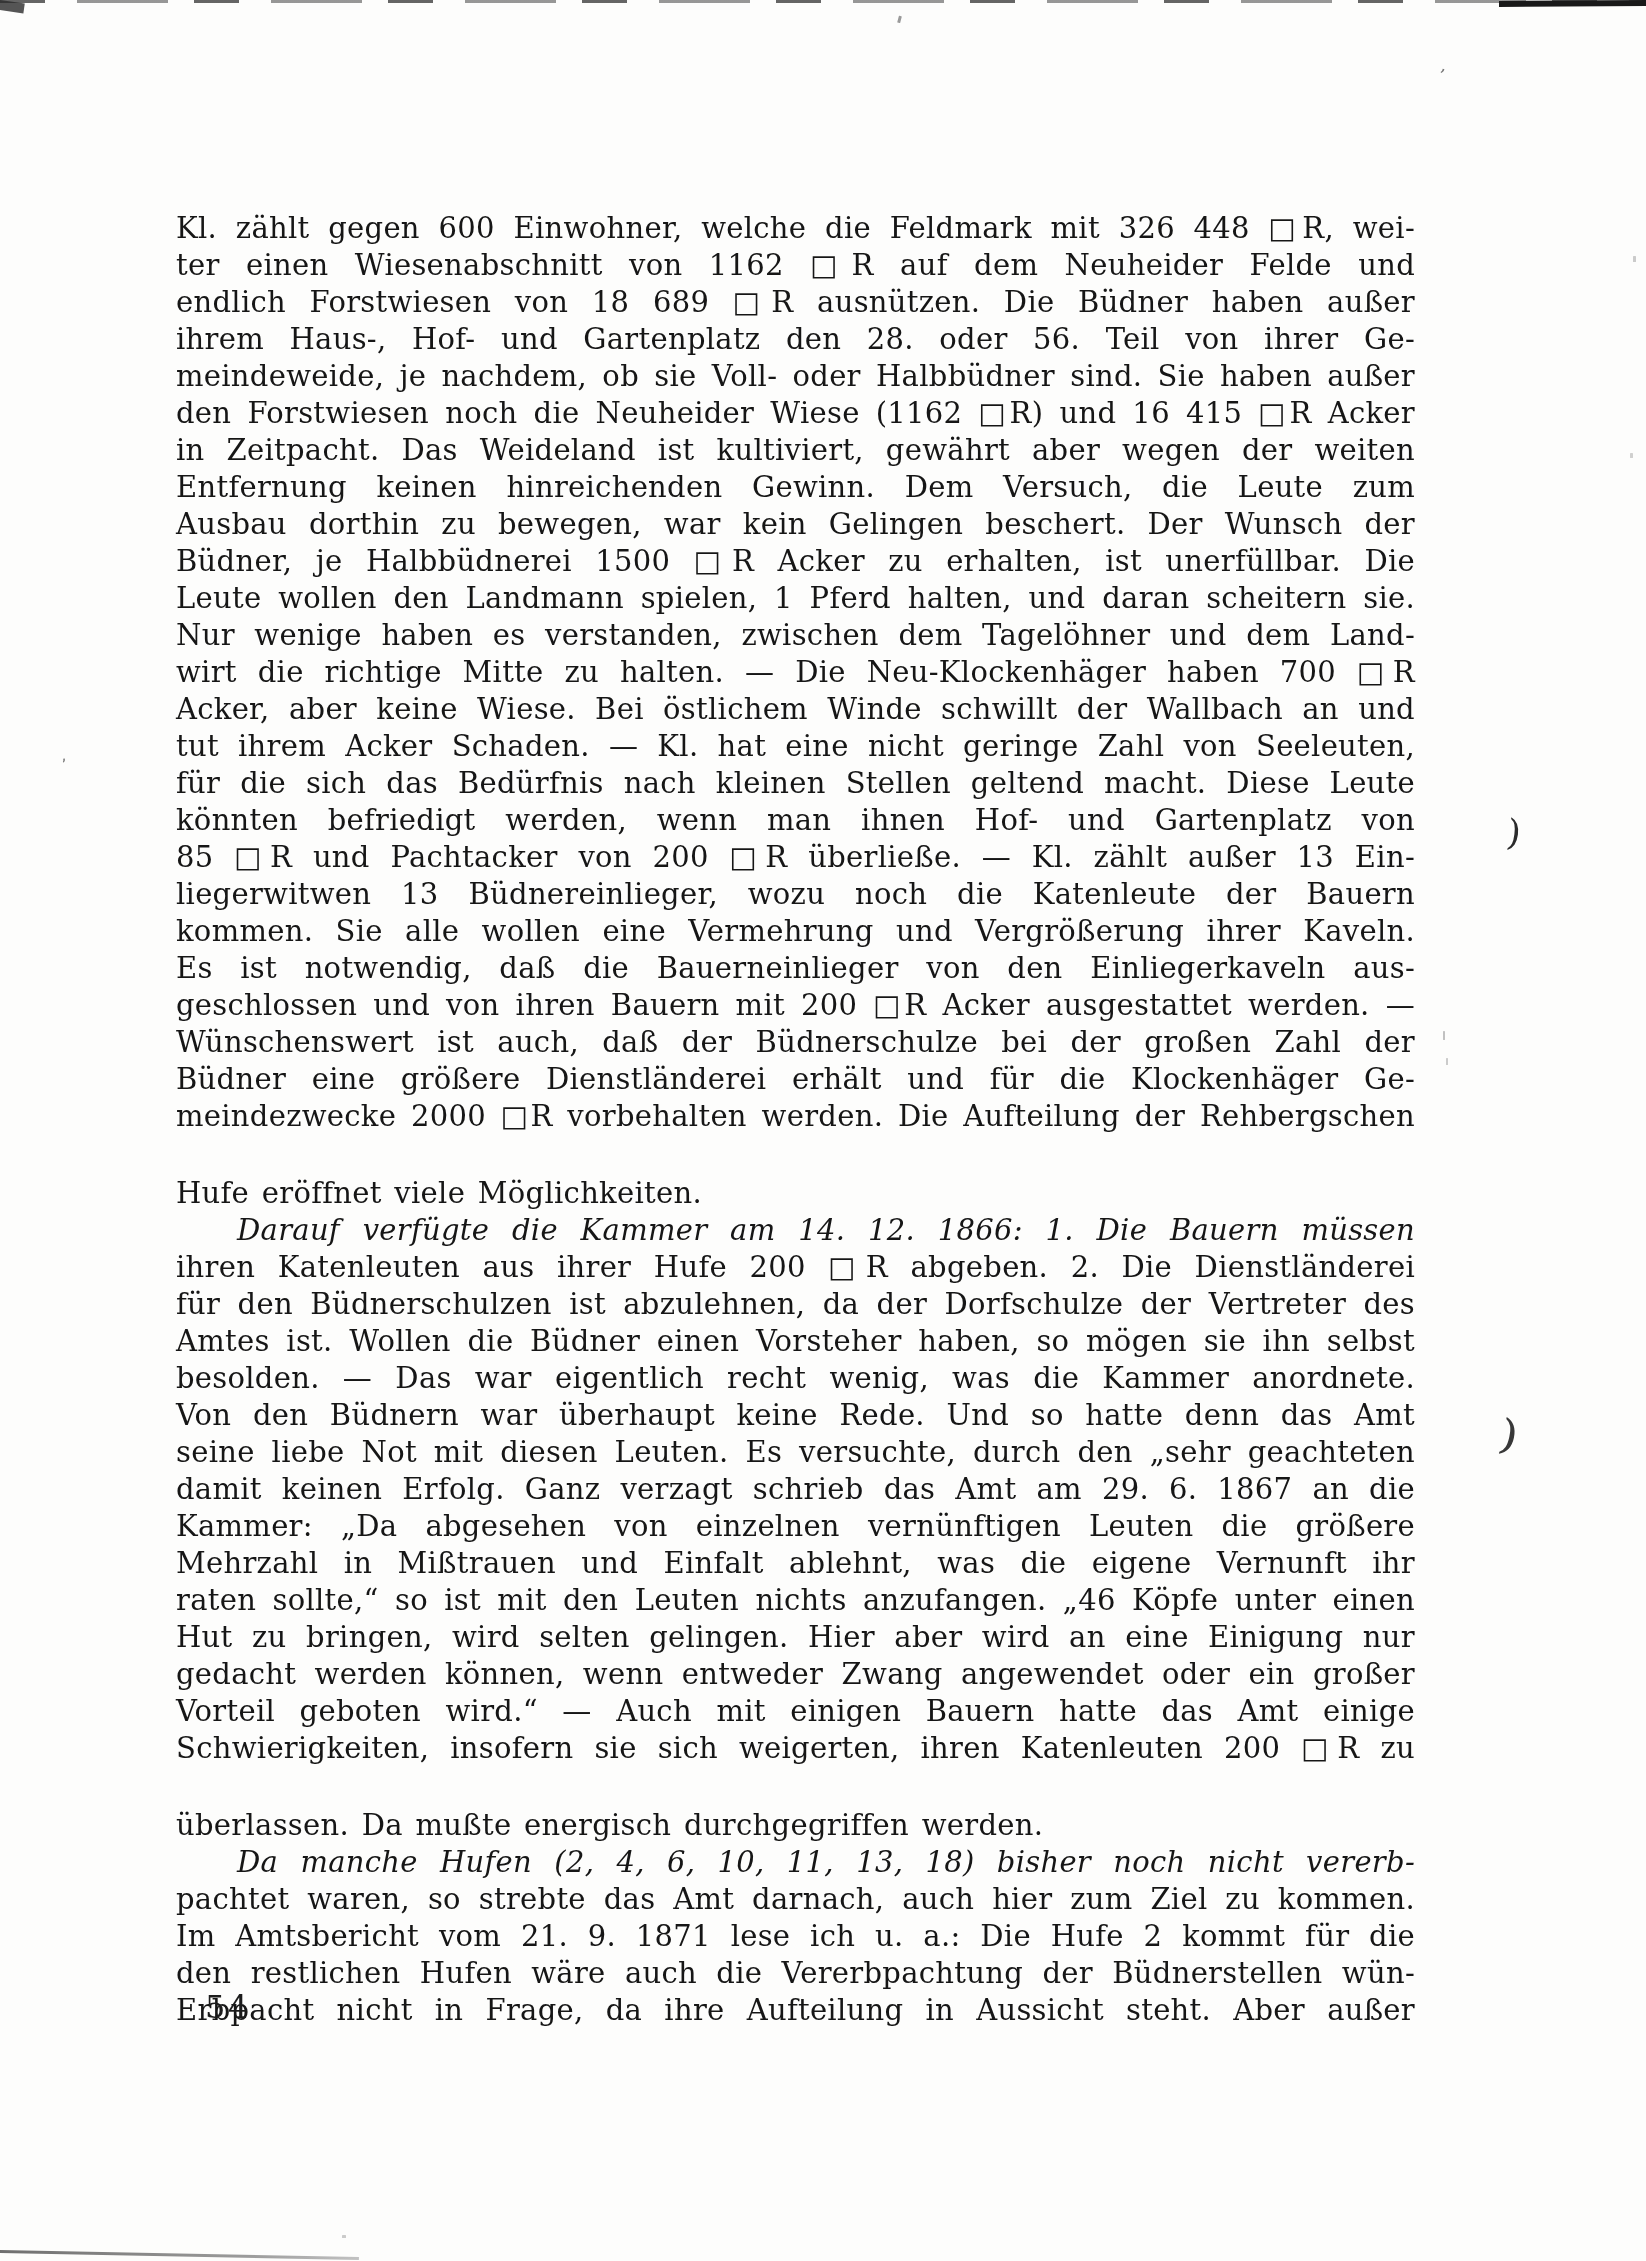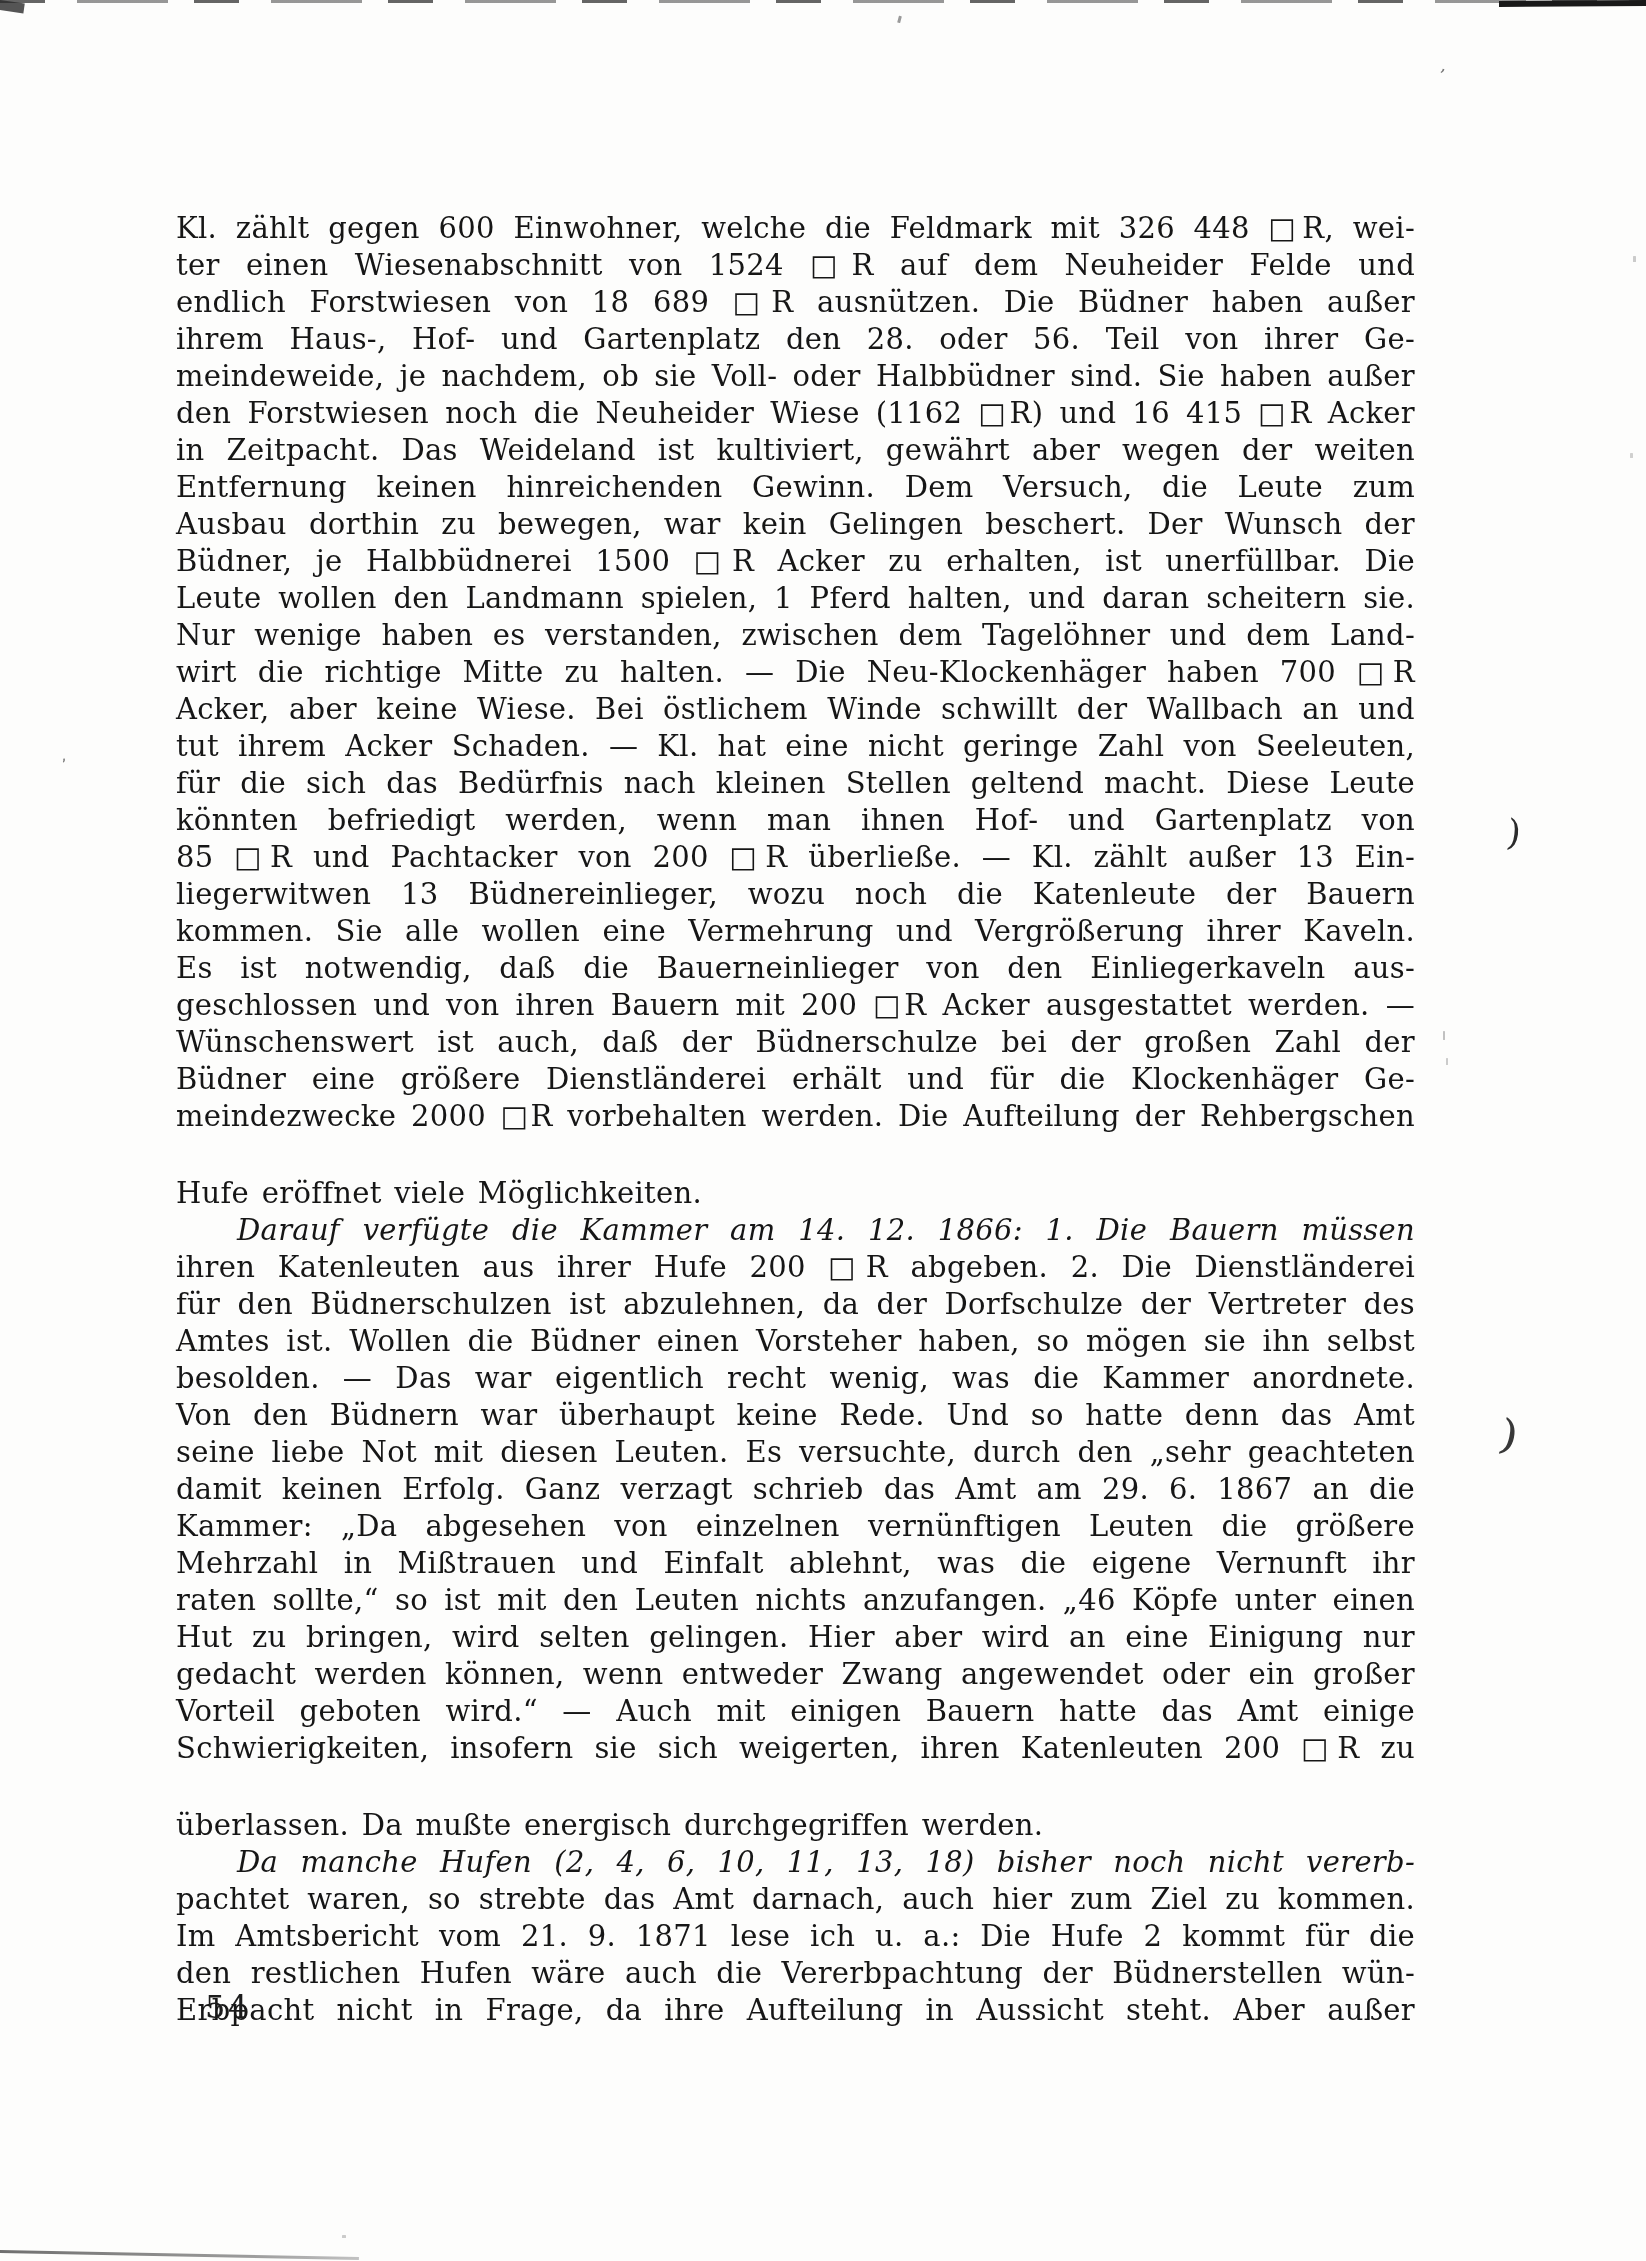--- a/index.html
+++ b/index.html
@@ -89,21 +89,21 @@
   <div class="speck speck-c"></div>
   <div class="speck speck-d"></div>
   <div class="speck speck-e"></div>
   <div class="speck speck-f"></div>
   <div class="bottom-line"></div>
 
   <div class="textblock">
 
     <div>
       <div class="line">Kl. zählt gegen 600 Einwohner, welche die Feldmark mit 326 448 □R, wei-</div>
-      <div class="line">ter einen Wiesenabschnitt von 1524 □R auf dem Neuheider Felde und</div>
+      <div class="line">ter einen Wiesenabschnitt von 1162 □R auf dem Neuheider Felde und</div>
       <div class="line">endlich Forstwiesen von 18 689 □R ausnützen. Die Büdner haben außer</div>
       <div class="line">ihrem Haus-, Hof- und Gartenplatz den 28. oder 56. Teil von ihrer Ge-</div>
       <div class="line">meindeweide, je nachdem, ob sie Voll- oder Halbbüdner sind. Sie haben außer</div>
       <div class="line">den Forstwiesen noch die Neuheider Wiese (1162 □R) und 16 415 □R Acker</div>
       <div class="line">in Zeitpacht. Das Weideland ist kultiviert, gewährt aber wegen der weiten</div>
       <div class="line">Entfernung keinen hinreichenden Gewinn. Dem Versuch, die Leute zum</div>
       <div class="line">Ausbau dorthin zu bewegen, war kein Gelingen beschert. Der Wunsch der</div>
       <div class="line">Büdner, je Halbbüdnerei 1500 □R Acker zu erhalten, ist unerfüllbar. Die</div>
       <div class="line">Leute wollen den Landmann spielen, 1 Pferd halten, und daran scheitern sie.</div>
       <div class="line">Nur wenige haben es verstanden, zwischen dem Tagelöhner und dem Land-</div>

